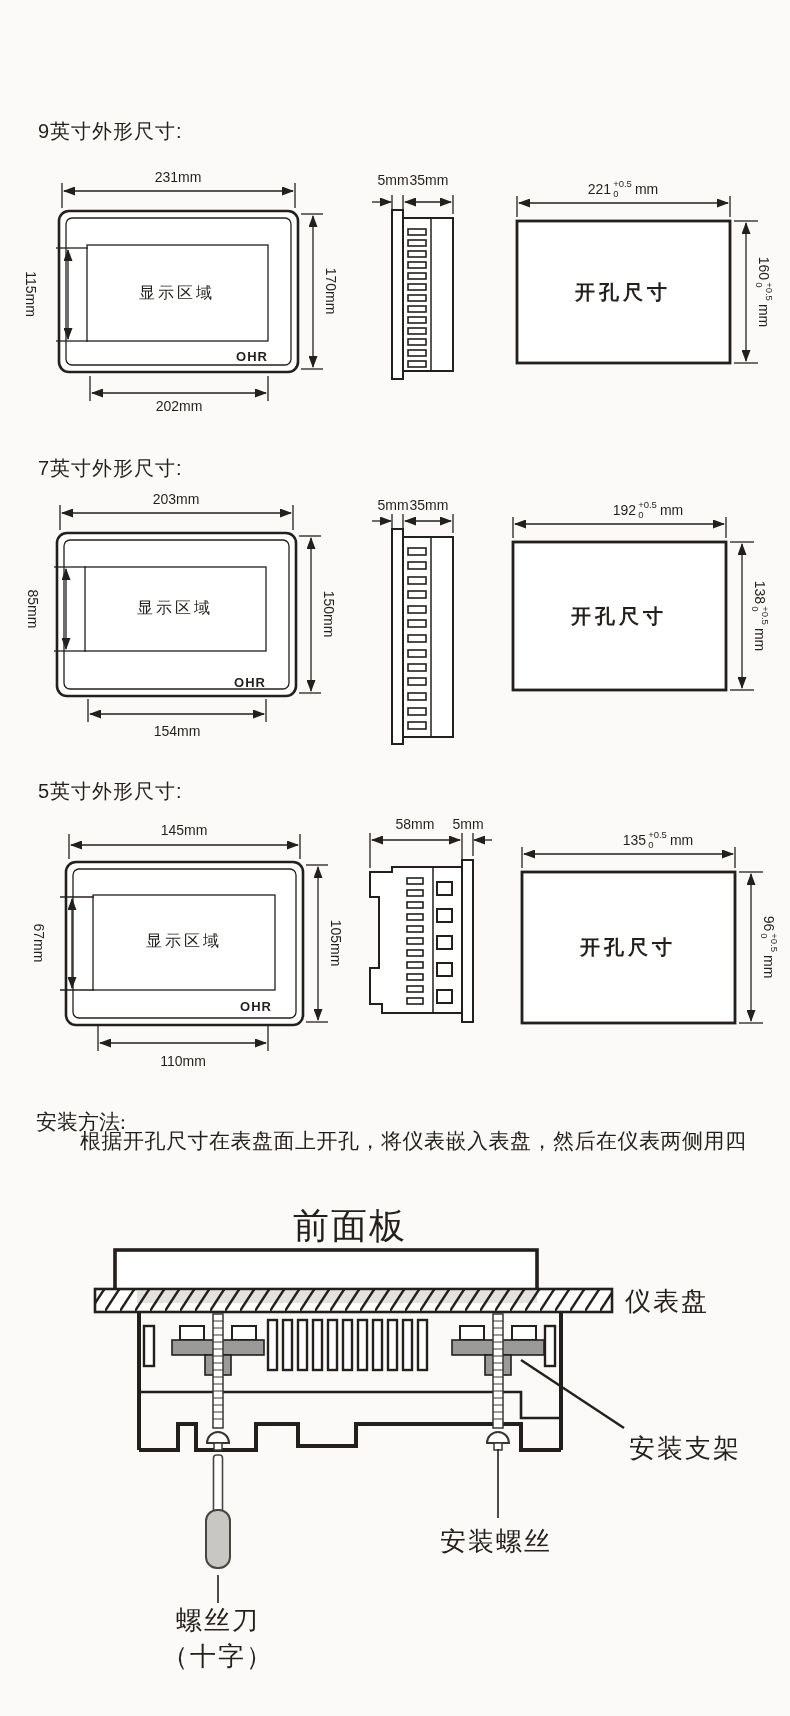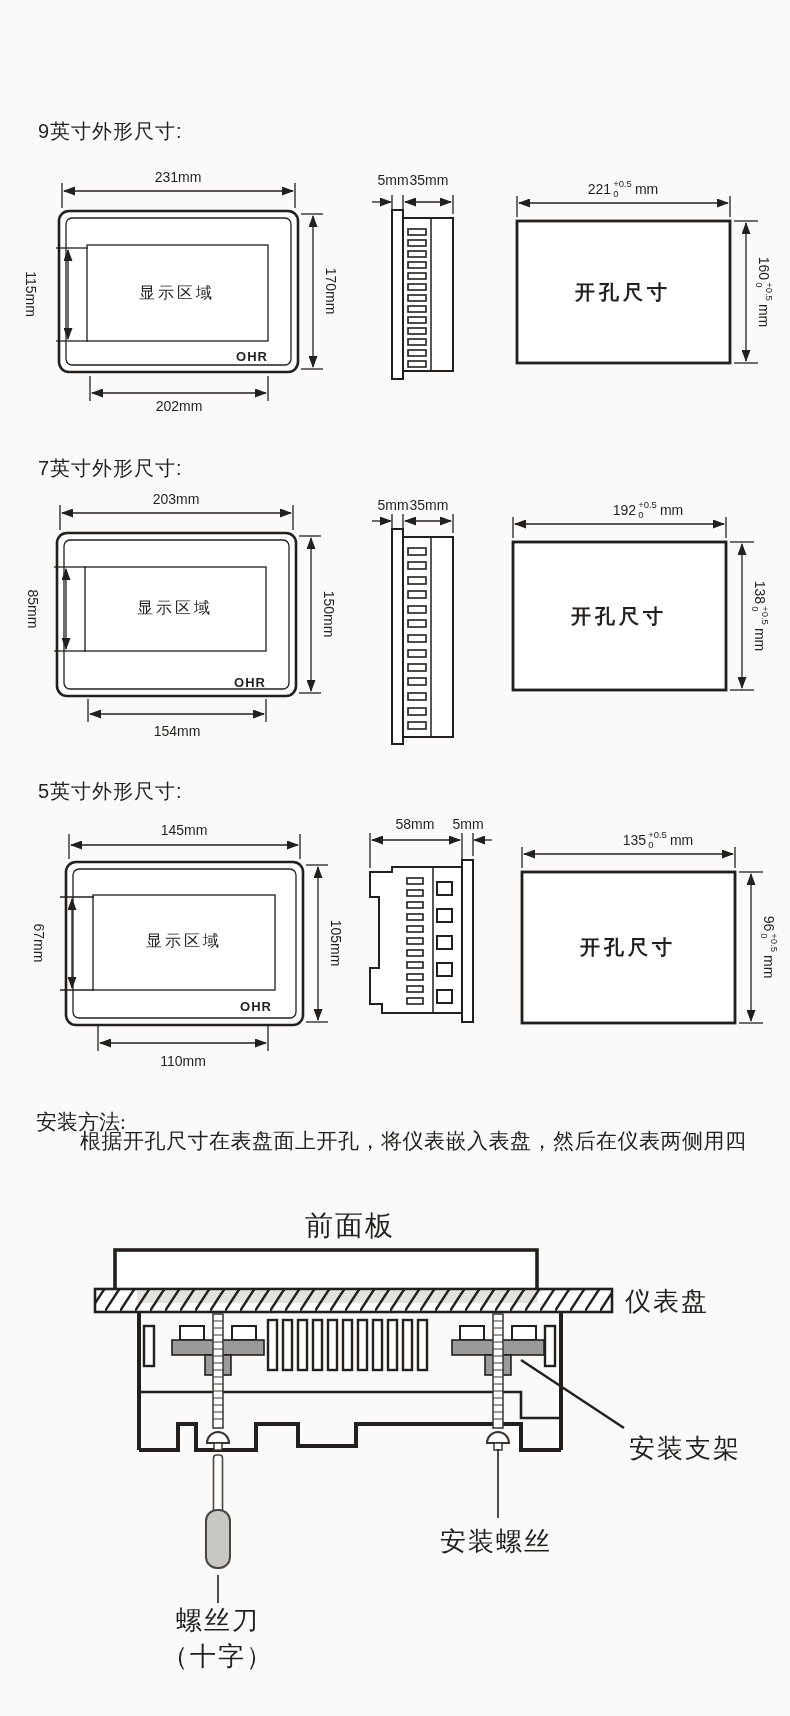--- a/index.html
+++ b/index.html
@@ -356,20 +356,20 @@
       <span class="tol">
         <span>+0.5</span>
         <span>0</span>
       </span>
       <span class="unit">mm</span>
   </div>
 
   <div class="lbl-l method-title" style="left:36px;top:1075px;margin-top:33px;">安装方法:</div>
   <div class="lbl-l method-line indent" style="left:36px;top:1127px;width:720px;">根据开孔尺寸在表盘面上开孔，将仪表嵌入表盘，然后在仪表两侧用四</div>
 
-  <div class="lbl inst-lbl" style="left:350px;top:1226px;font-size:28px;">前面板</div>
+  <div class="lbl inst-lbl" style="left:350px;top:1226px;font-size:36px;">前面板</div>
   <div class="lbl-l inst-lbl" style="left:625px;top:1284px;">仪表盘</div>
   <div class="lbl-l inst-lbl" style="left:629px;top:1414px;margin-top:17px;">安装支架</div>
   <div class="lbl-l inst-lbl" style="left:440px;top:1524px;">安装螺丝</div>
   <div class="lbl inst-lbl" style="left:218px;top:1620px;">螺丝刀</div>
   <div class="lbl inst-lbl" style="left:218px;top:1656px;">（十字）</div>
 
 </div>
 
 </body></html>

